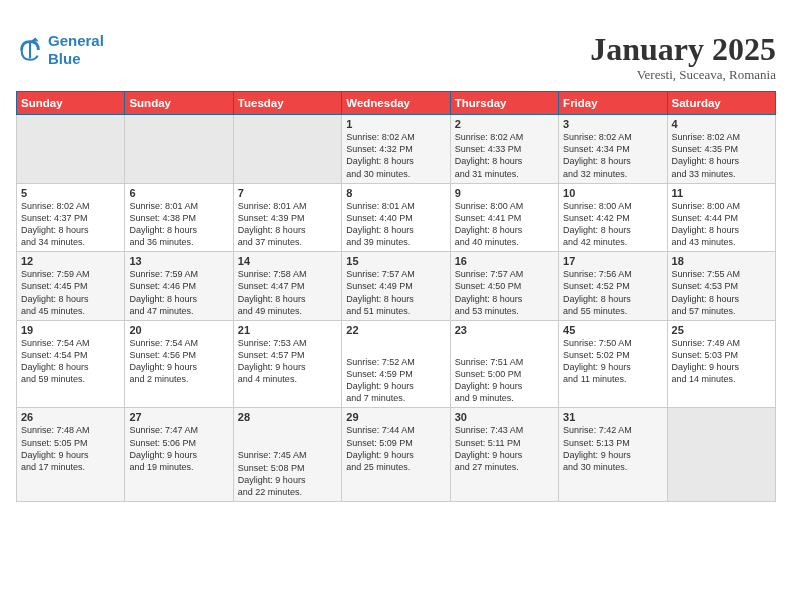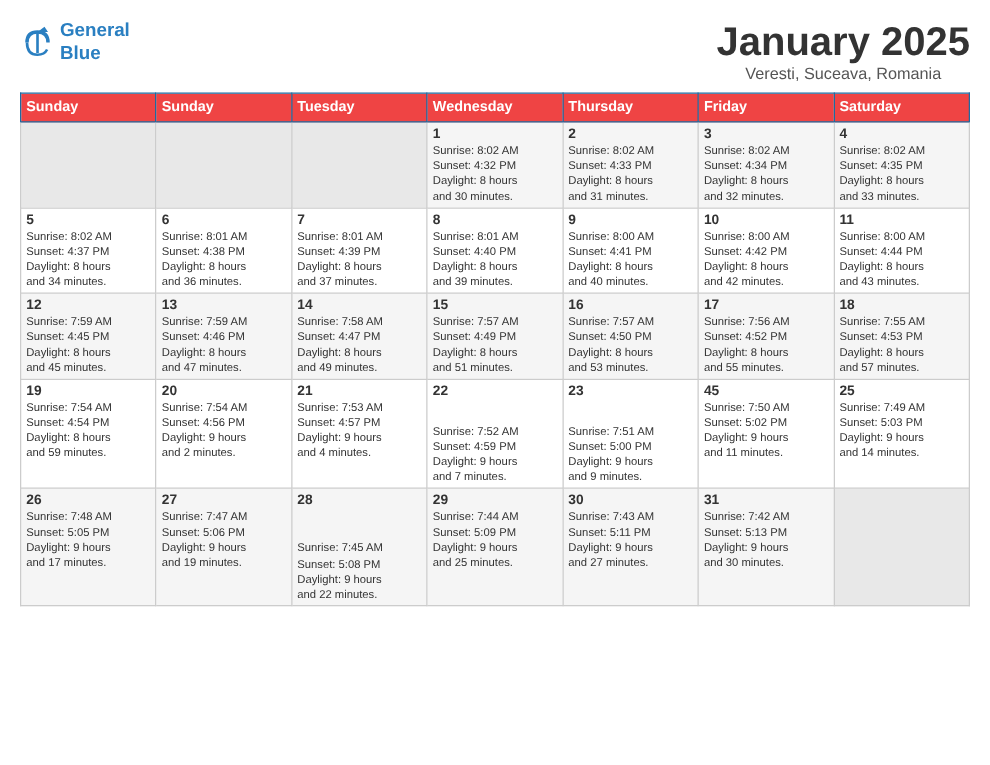--- a/index.html
+++ b/index.html
@@ -6,21 +6,21 @@
     body {
       font-family: Arial, sans-serif;
       background: #fff;
       width: 792px;
       height: 612px;
       overflow: hidden;
     }
     .page {
       width: 792px;
       height: 480px;
-      padding: 16px 16px 10px 16px;
+      padding: 32px 16px 10px 16px;
       display: flex;
       flex-direction: column;
     }
     .header {
       display: flex;
       align-items: flex-start;
       justify-content: space-between;
       margin-bottom: 8px;
     }
     .logo {
@@ -35,21 +35,22 @@
       line-height: 1.2;
     }
     .logo-text span {
       color: #2a7fc1;
     }
     .logo-icon {
       width: 28px;
       height: 28px;
     }
     .title-block {
-      text-align: center;
+      text-align: right;
+      font-family: Liberation Serif, serif;
     }
     .month-title {
       font-size: 32px;
       font-weight: bold;
       color: #333;
       line-height: 1.1;
     }
     .location {
       font-size: 13px;
       color: #555;

